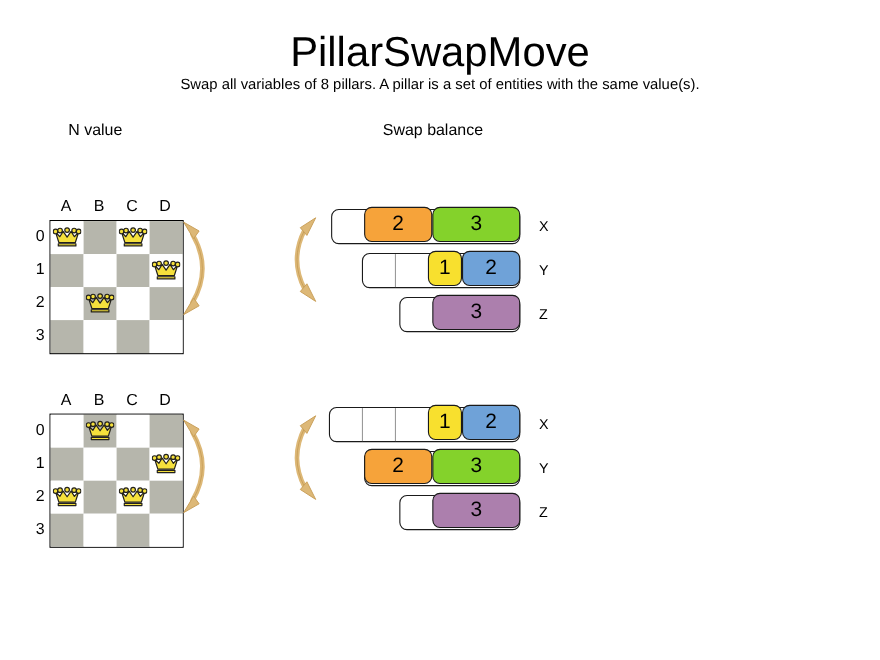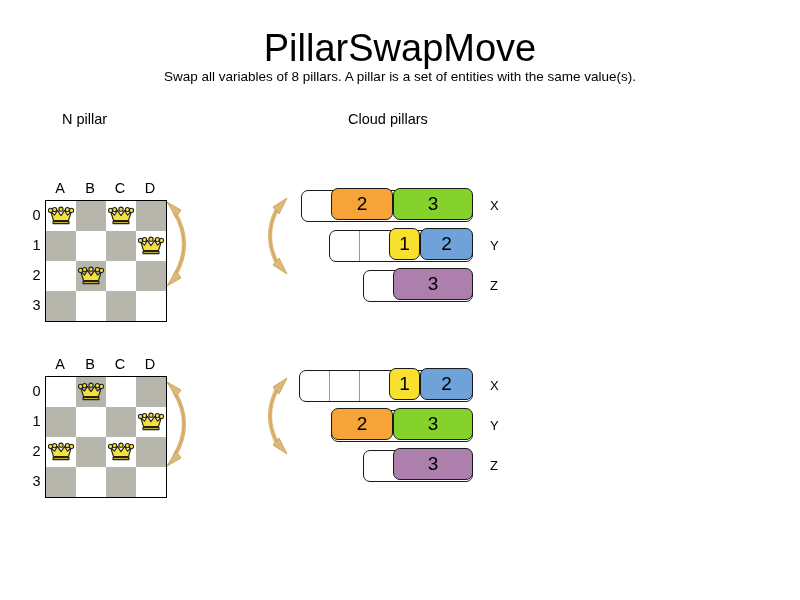--- a/index.html
+++ b/index.html
@@ -154,22 +154,22 @@
   #arrow-nq-bottom { left: 166px; top: 380px; }
   #arrow-cb-top    { left: 268px; top: 196px; }
   #arrow-cb-bottom { left: 268px; top: 376px; }
 </style>
 </head>
 <body>
 
 <div class="page-title">PillarSwapMove</div>
 <div class="page-subtitle">Swap all variables of 8 pillars. A pillar is a set of entities with the same value(s).</div>
 
-<div class="section-label" id="label-nqueens">N pillar</div>
-<div class="section-label" id="label-cloud">Cloud pillars</div>
+<div class="section-label" id="label-nqueens">N value</div>
+<div class="section-label" id="label-cloud">Swap balance</div>
 
 <div class="board-wrap" id="board-top">
     <div class="col-labels">
       <span style="left: 0px;">A</span>
       <span style="left: 30px;">B</span>
       <span style="left: 60px;">C</span>
       <span style="left: 90px;">D</span>
     </div>
     <div class="row-labels">
       <span style="top: 0px;">0</span>

